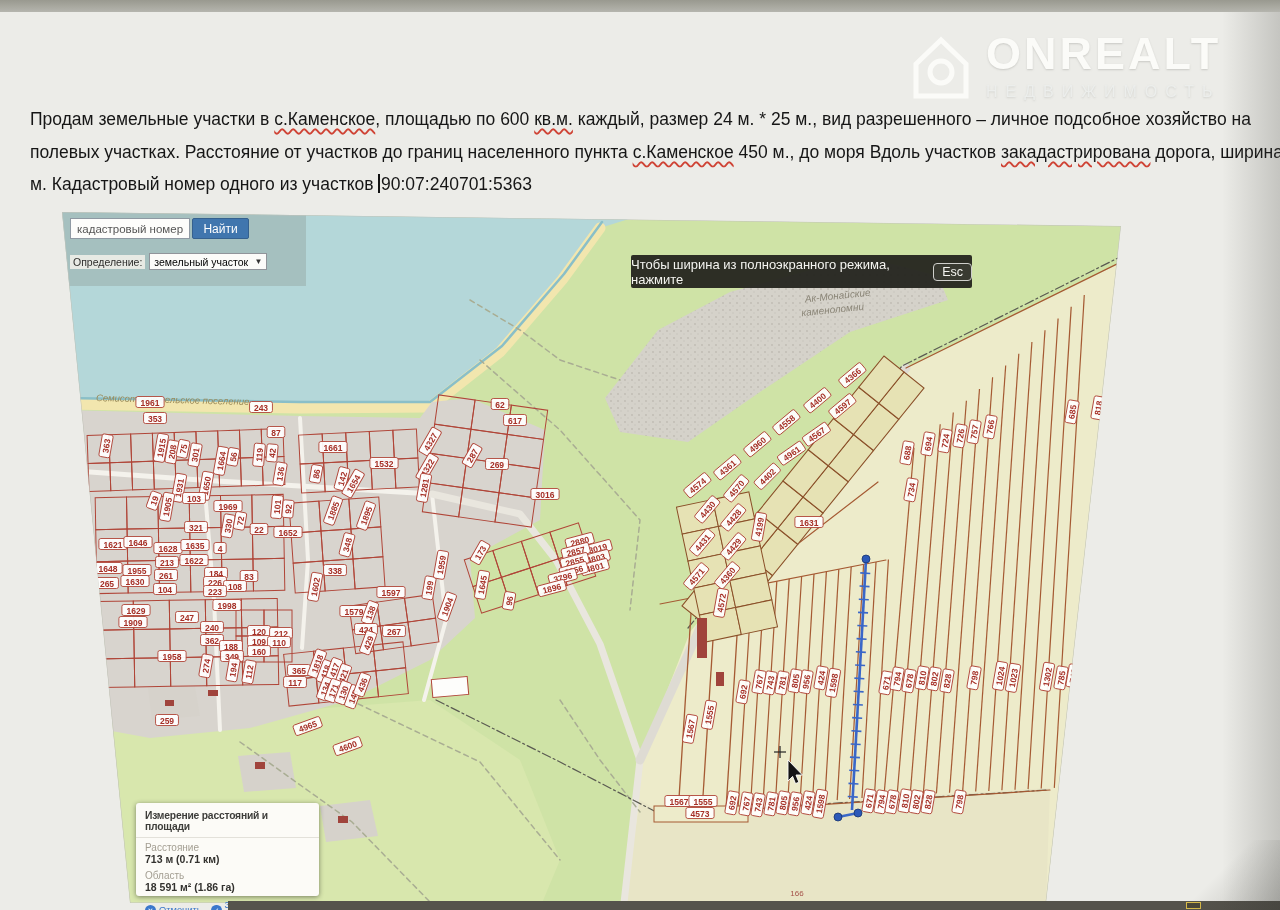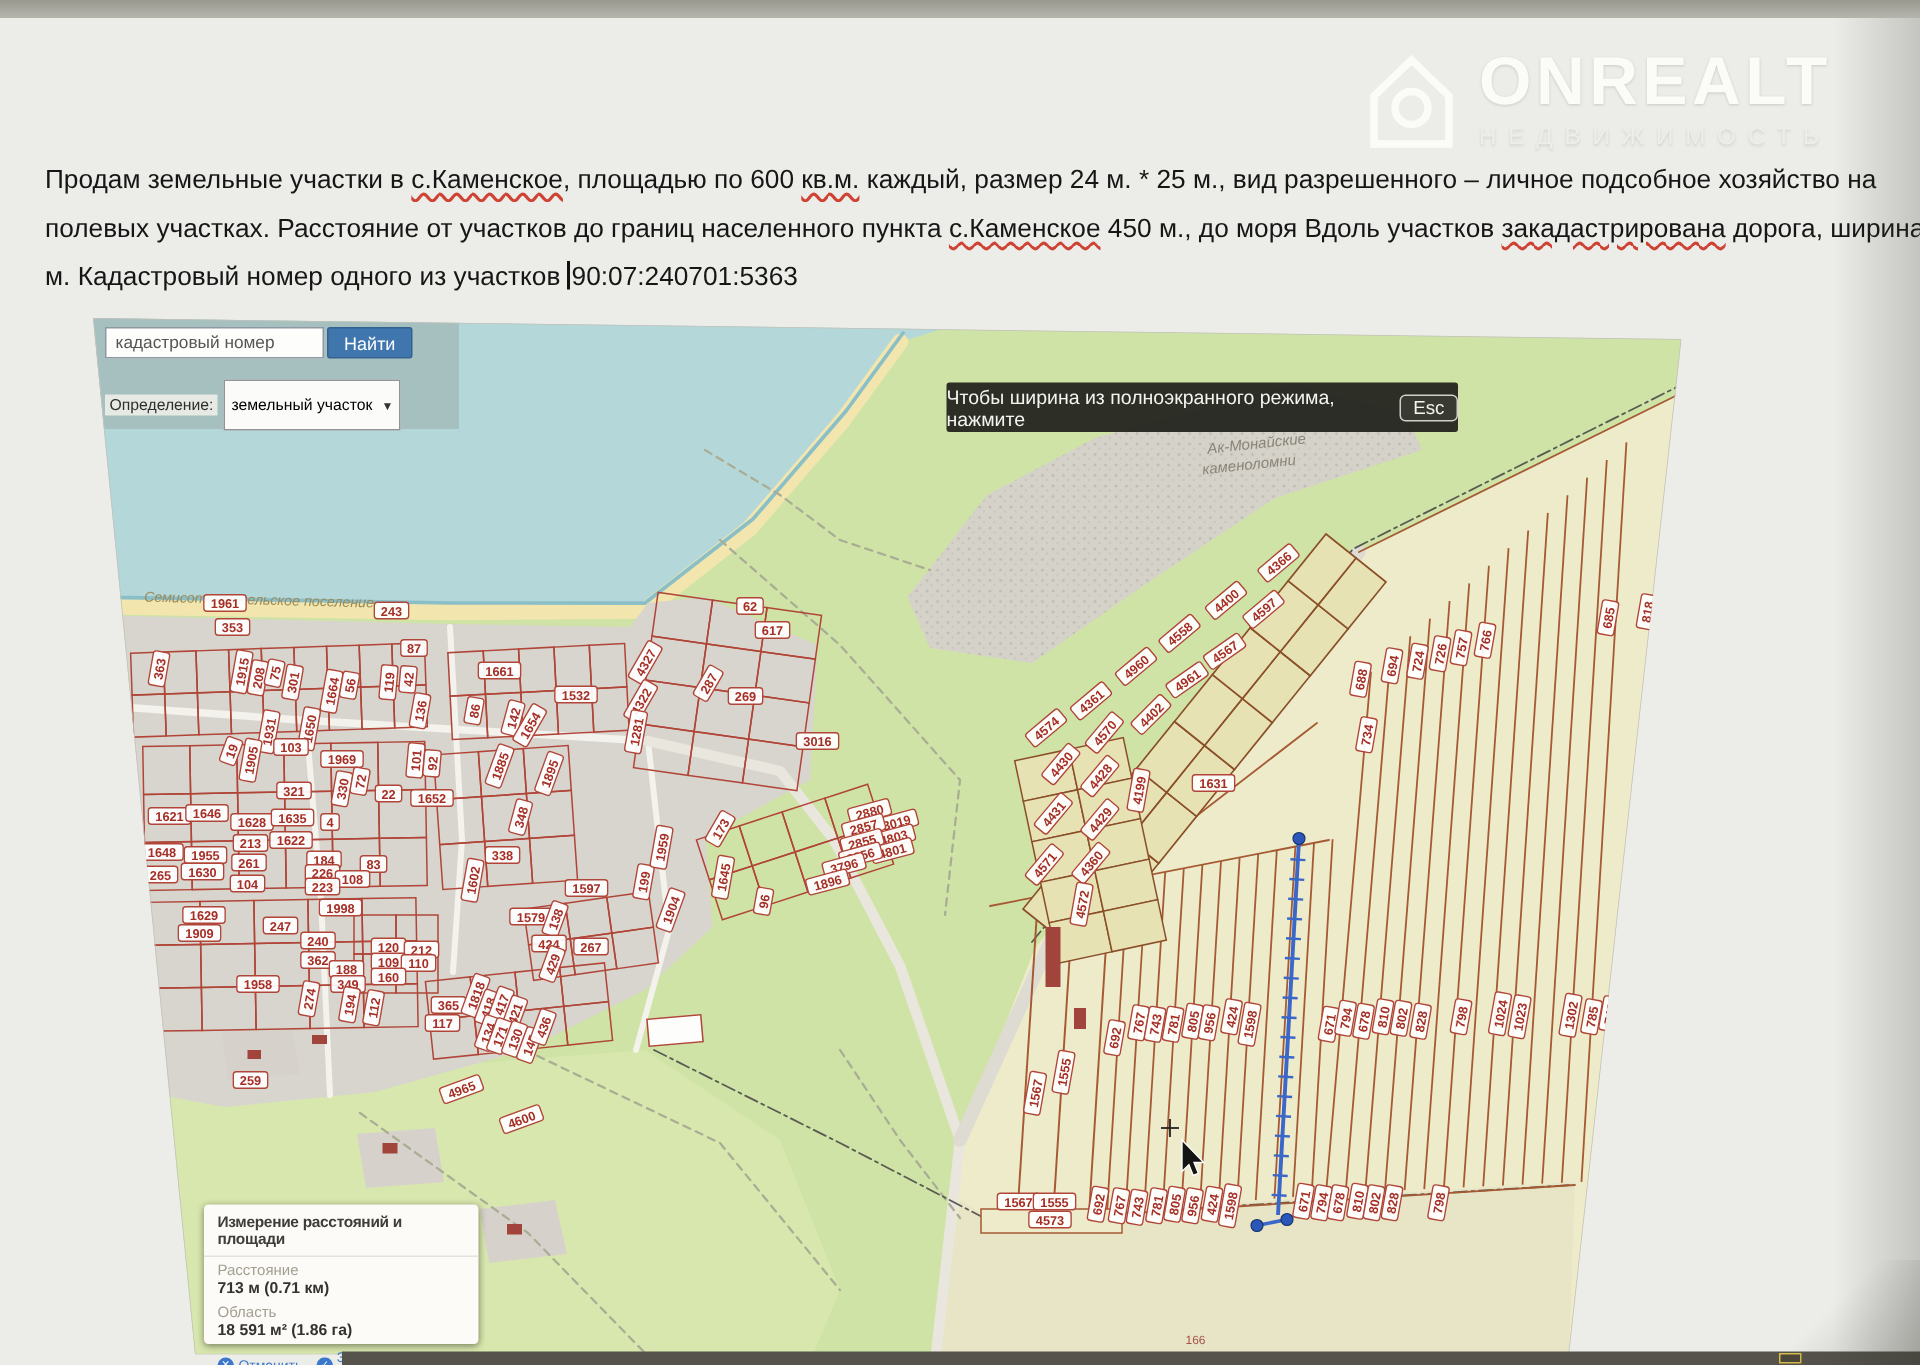--- a/index.html
+++ b/index.html
@@ -25,30 +25,30 @@
   .ad-line{white-space:nowrap;}
   .misspell{text-decoration:underline wavy #cf4335;text-decoration-thickness:1.5px;
             text-underline-offset:3px;}
   .caret{display:inline-block;width:1.6px;height:19px;background:#111;
          vertical-align:-3px;margin-right:1px;}
   
   svg#map{position:absolute;left:0;top:0;}
   
   .search-ui{position:absolute;left:70px;top:218px;}
   .search-row{display:flex;}
-  .search-row input{width:146px;height:21px;border:1px solid #8f99a3;background:#fdfdfb;
+  .search-row input{width:120px;height:21px;border:1px solid #8f99a3;background:#fdfdfb;
       font-family:"Liberation Sans",sans-serif;font-size:11.5px;color:#444;
       padding:0 6px;box-sizing:border-box;}
   .search-row input::placeholder{color:#555;}
   .find-btn{width:57px;height:21px;margin-left:2px;background:#4076ae;color:#fff;
       border:1px solid #35618f;font-size:12px;font-family:"Liberation Sans",sans-serif;
       border-radius:2px;padding:0;cursor:pointer;}
   .filter-row{margin-top:14px;display:flex;align-items:center;font-size:10.5px;}
   .filter-label{color:#2e2e2c;background:rgba(238,238,232,.9);padding:1px 3px;margin-right:4px;}
-  .selectbox{width:118px;height:34px;border:1px solid #90949a;background:#fbfbf9;
+  .selectbox{width:118px;height:17px;border:1px solid #90949a;background:#fbfbf9;
       display:flex;align-items:center;justify-content:space-between;padding:0 4px;
       box-sizing:border-box;cursor:pointer;}
   .selectbox .chev{font-size:8px;color:#333;}
   
   .esc-toast{position:absolute;left:631px;top:255px;width:341px;height:33px;
       background:rgba(32,32,27,.93);border-radius:2px;color:#f4f4f0;font-size:13px;
       display:flex;align-items:center;justify-content:center;gap:9px;}
   .esc-key{border:1.5px solid #cfcfcb;border-radius:4px;padding:1px 8px;font-size:12.5px;
       background:rgba(255,255,255,.06);}
   

